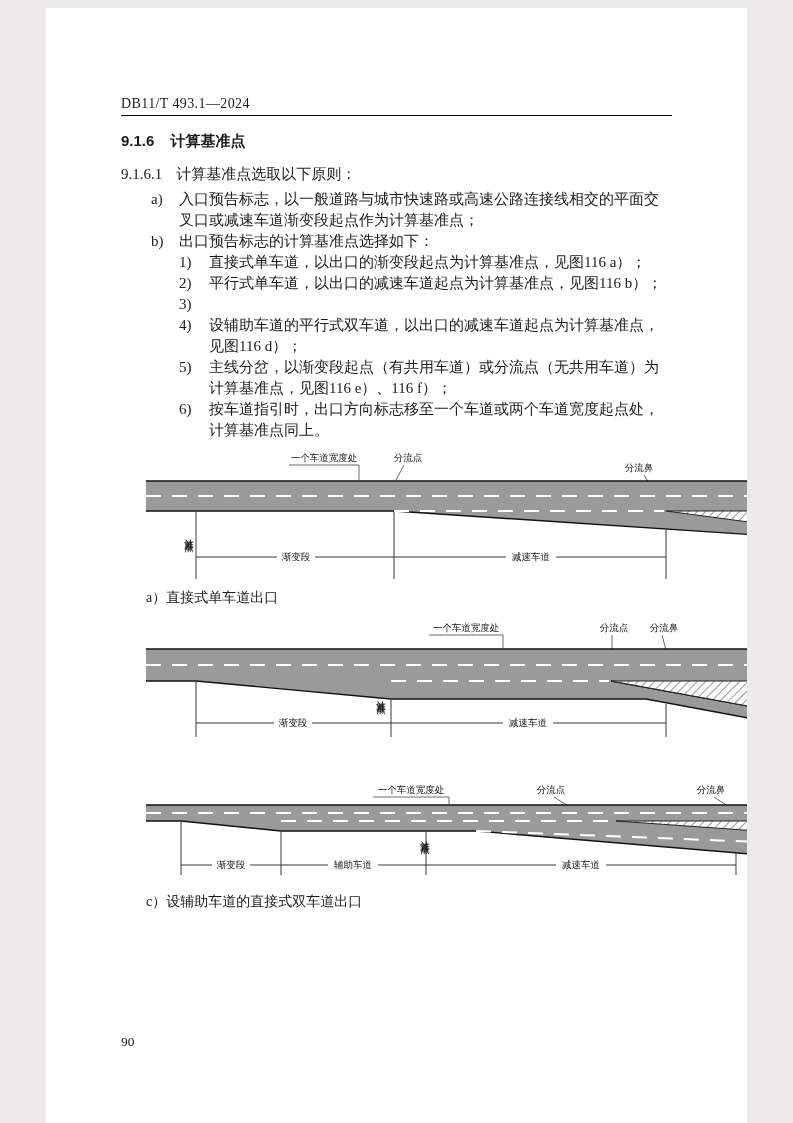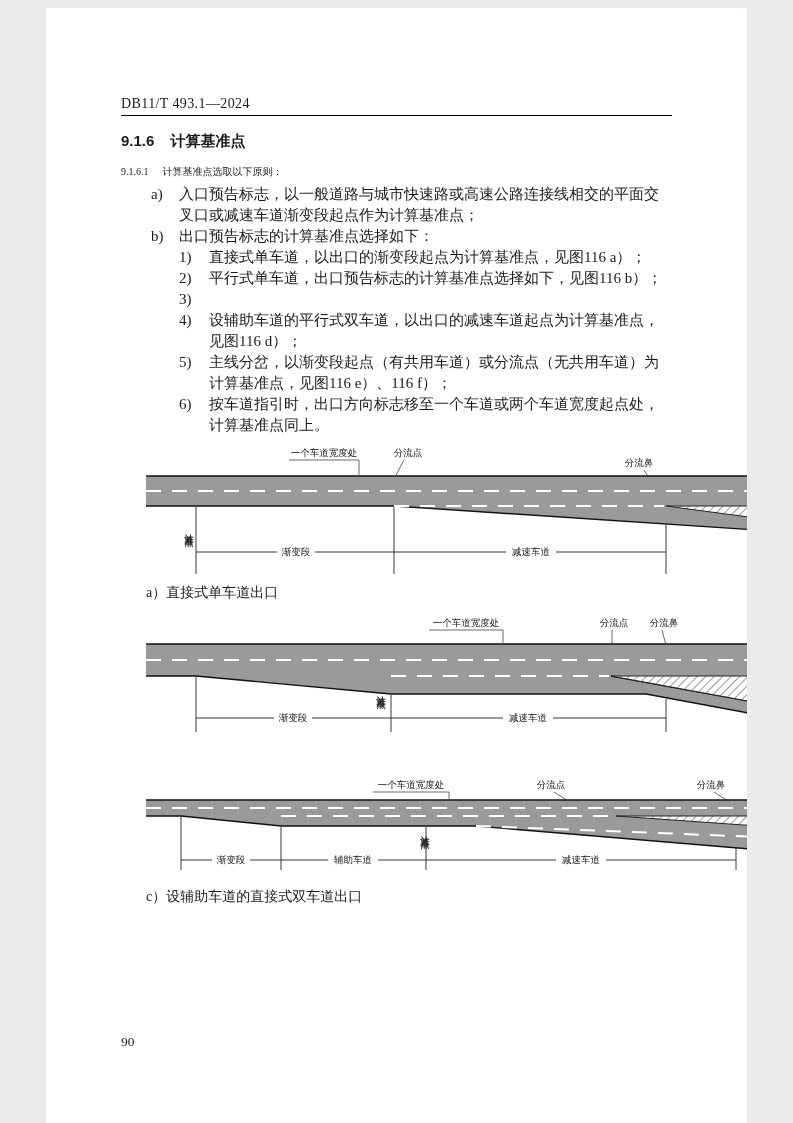--- a/index.html
+++ b/index.html
@@ -10,21 +10,21 @@
     font-family:"Liberation Serif", serif; color:#1a1a1a;
   }
   .content { padding:88px 75px 0 75px; }
   .doc-header {
     font-size:14px; letter-spacing:0.4px; padding-bottom:3px;
     border-bottom:1.6px solid #000;
   }
   .intro { margin-top:20px; padding-left:40px; font-size:15px; line-height:22px; }
   .h-section { margin-top:16px; font-family:"Liberation Sans", sans-serif; font-weight:bold; font-size:15px; }
   .h-section .num { margin-right:16px; }
-  .h-sub { margin-top:14px; font-size:10px; }
+  .h-sub { margin-top:14px; font-size:15px; }
   .h-sub .num { margin-right:14px; }
   .li { display:flex; font-size:15px; line-height:21px; }
   .li .marker { flex:0 0 28px; }
   .li .text { flex:1; }
   .level1 { padding-left:30px; }
   .level1.first { margin-top:5px; }
   .level2 { padding-left:58px; }
   .level2 .marker { flex:0 0 30px; }
   .figure { position:relative; margin-left:25px; width:640px; }
   .fig-a { margin-top:10px; }
@@ -71,21 +71,21 @@
       <span class="marker">b)</span>
       <span class="text">出口预告标志的计算基准点选择如下：</span>
     </div>
 
     <div class="li level2">
       <span class="marker">1)</span>
       <span class="text">直接式单车道，以出口的渐变段起点为计算基准点，见图116 a）；</span>
     </div>
     <div class="li level2">
       <span class="marker">2)</span>
-      <span class="text">平行式单车道，出口预告标志的计算基准点选择如下，见图116 b）；</span>
+      <span class="text">平行式单车道，以出口的减速车道起点为计算基准点，见图116 b）；</span>
     </div>
     <div class="li level2">
       <span class="marker">3)</span>
     </div>
     <div class="li level2">
       <span class="marker">4)</span>
       <span class="text">设辅助车道的平行式双车道，以出口的减速车道起点为计算基准点，见图116 d）；</span>
     </div>
     <div class="li level2">
       <span class="marker">5)</span>

